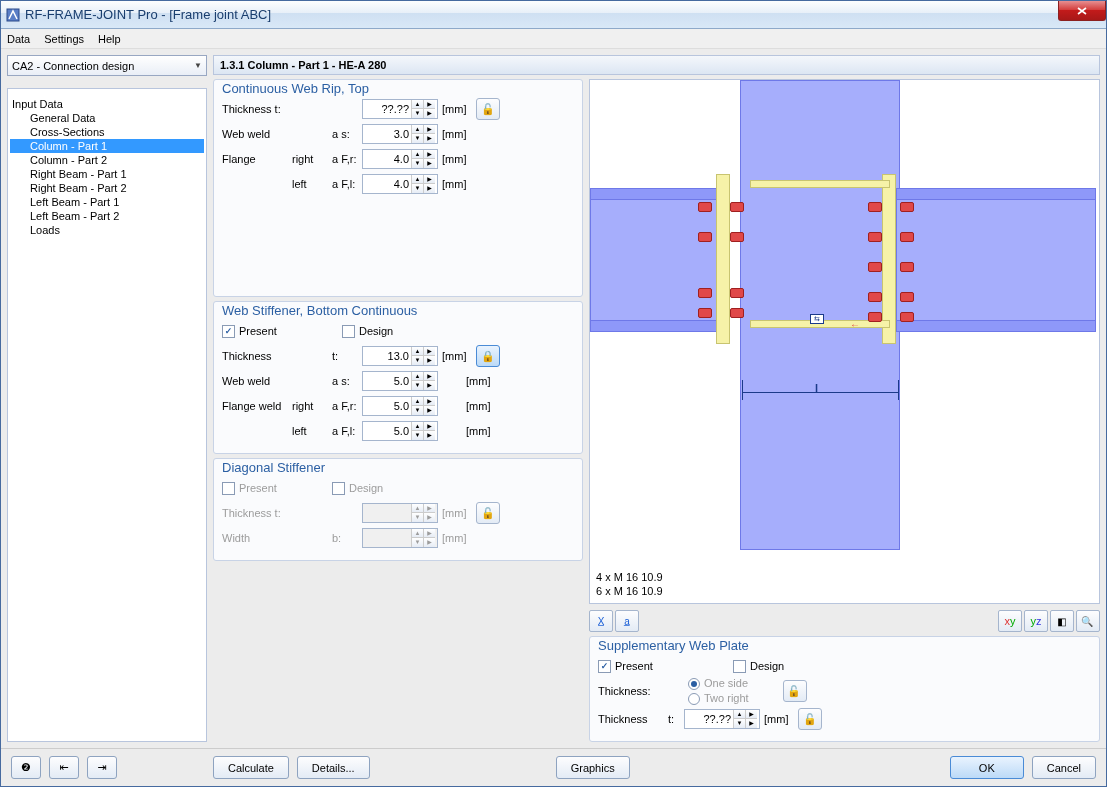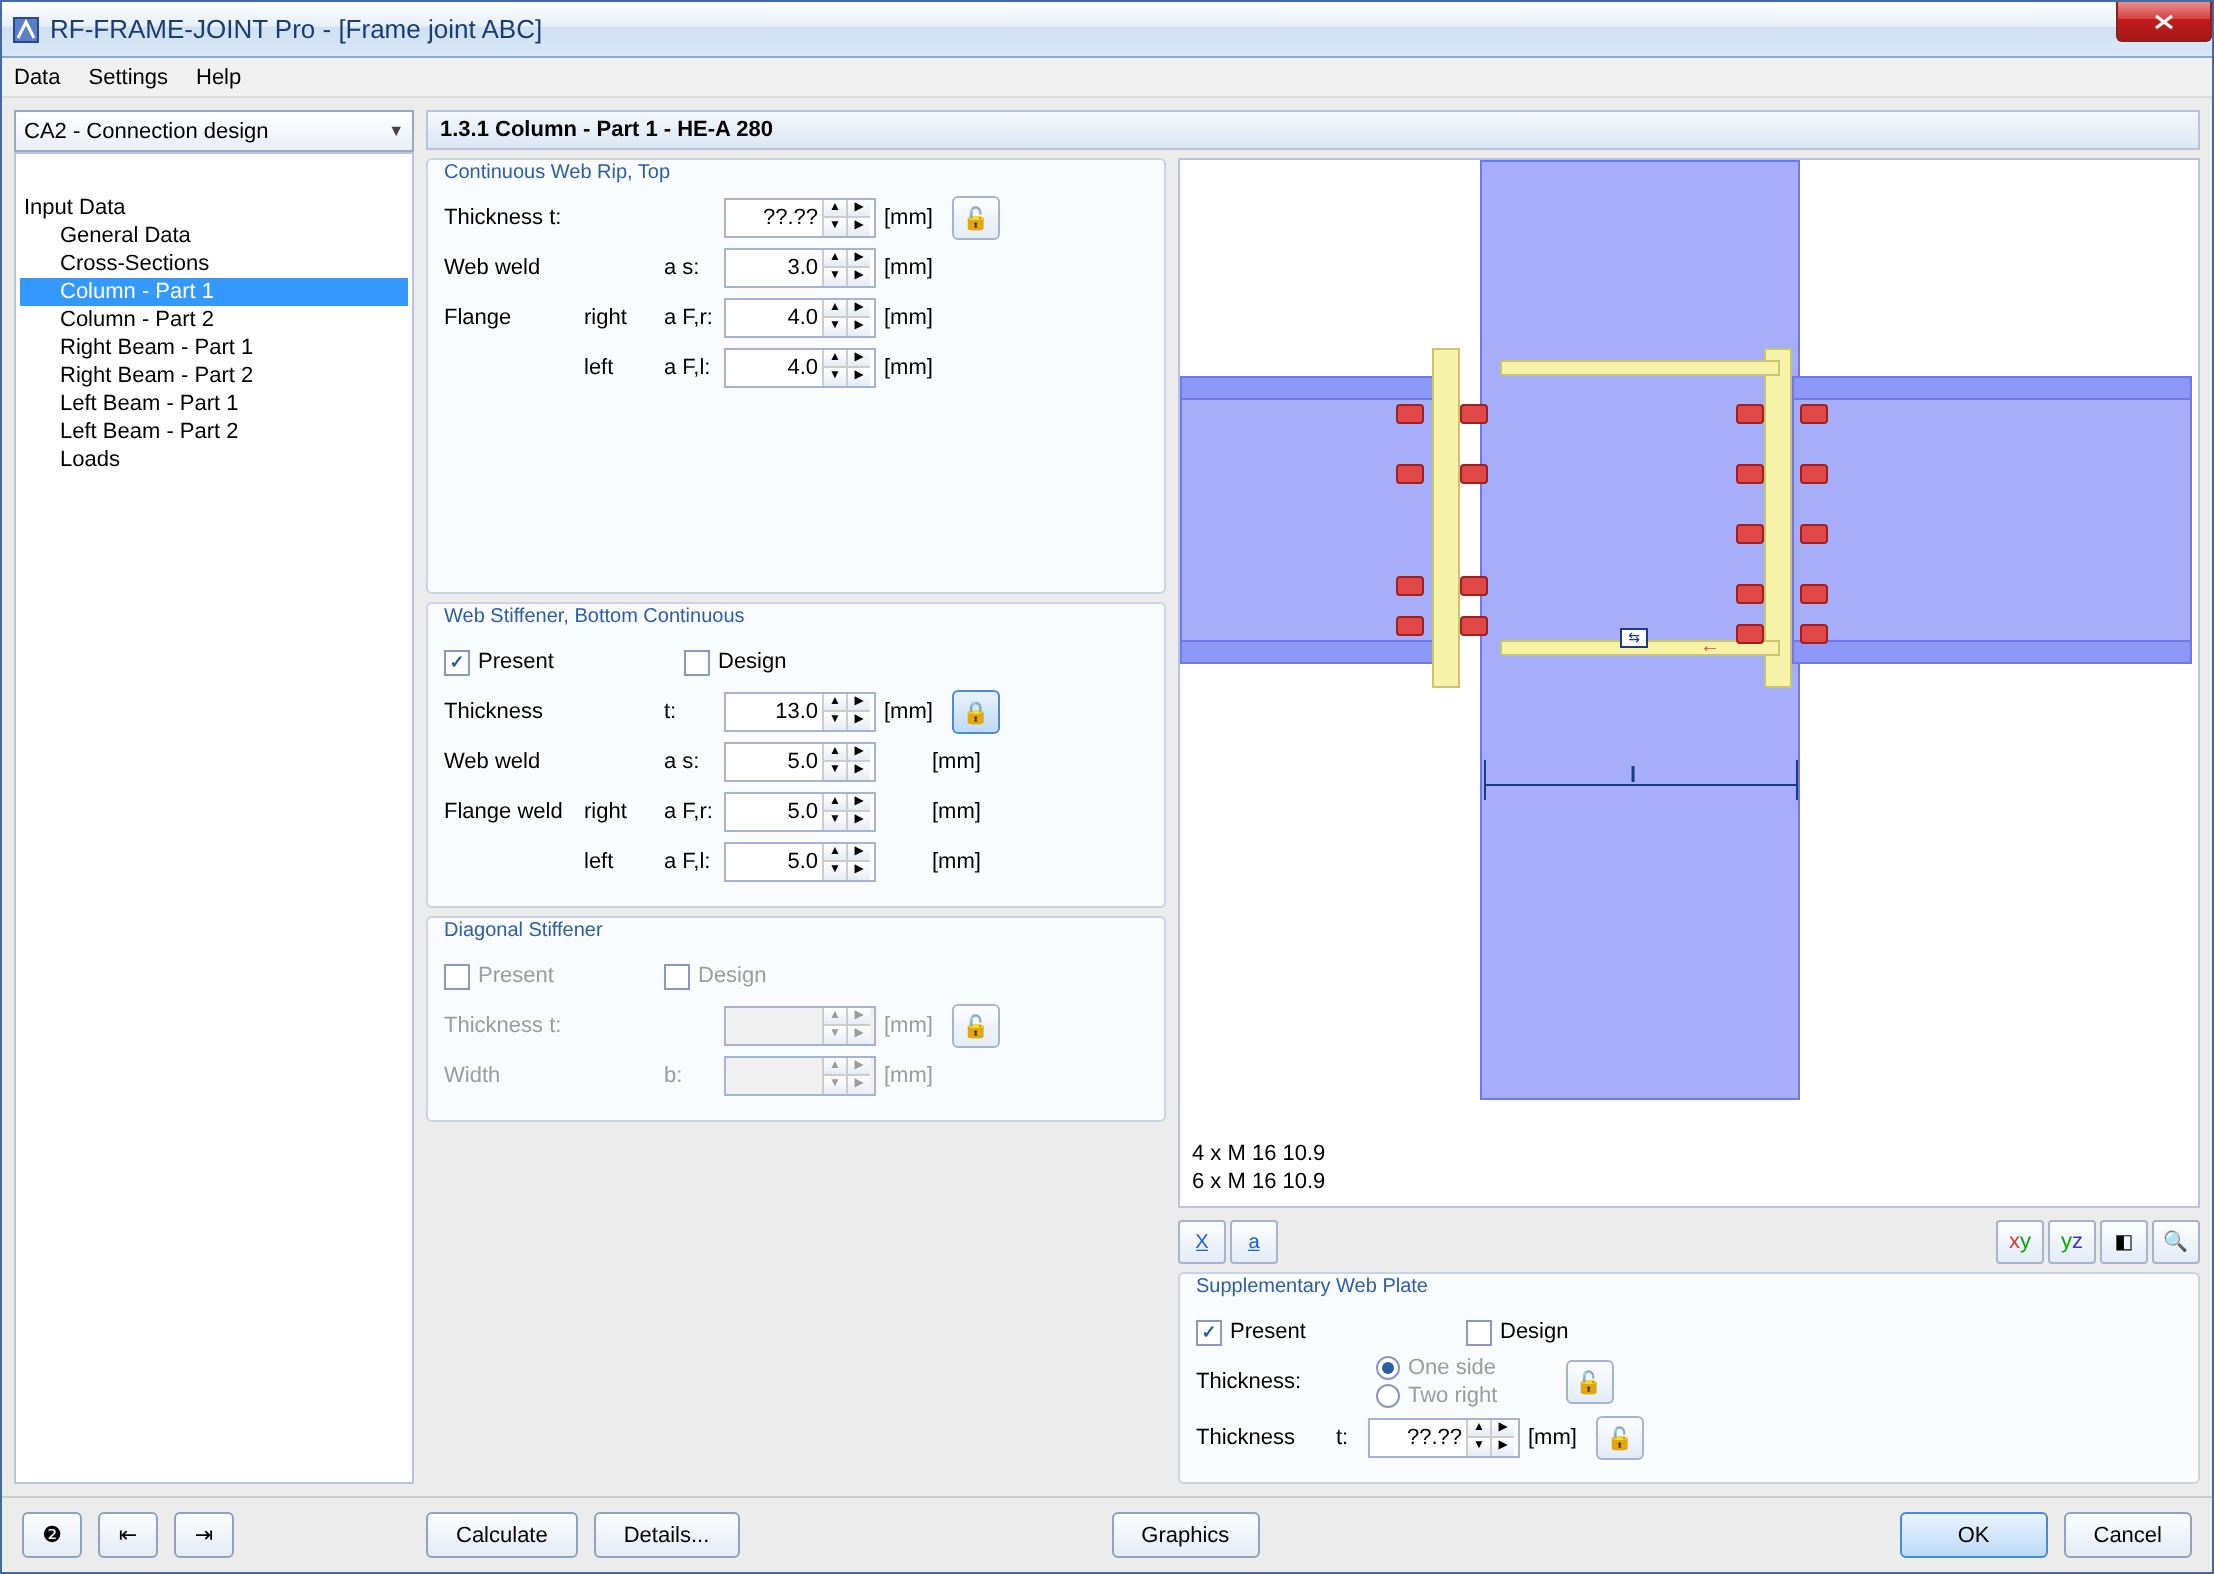--- a/index.html
+++ b/index.html
@@ -8,31 +8,31 @@
 .titlebar { height: 28px; background: linear-gradient(to bottom, #fdfefe 0%, #e7eff8 45%, #cfe0f2 46%, #d9e8f7 100%); display: flex; align-items: center; padding: 0 4px; position: relative; border-bottom: 1px solid #8ea9c9; }
 .titlebar-icon { width: 16px; height: 16px; margin-right: 4px; display:inline-flex; align-items:center; justify-content:center;}
 .titlebar-text { color: #1a3e6e; font-size: 13px; }
 .titlebar-close { position: absolute; right: 0; top: 0; width: 48px; height: 20px; background: linear-gradient(to bottom, #e78f91 0%, #d4403f 45%, #c41b1b 46%, #a81818 100%); border: 1px solid #8b2020; border-top: none; border-radius: 0 0 3px 3px; color: #fff; display: flex; align-items: center; justify-content: center; font-size: 10px; font-weight: bold; }
 .menubar { height: 20px; background: #f0f0f0; display: flex; align-items: center; padding: 0 6px; border-bottom: 1px solid #ddd; gap: 14px; }
 .menubar span { color: #000; }
 .content { flex: 1; display: flex; padding: 6px; gap: 6px; background: #ececec; }
 .sidebar { width: 200px; display: flex; flex-direction: column; }
 .combo { height: 21px; border: 1px solid #98a7c2; background: linear-gradient(to bottom,#fff,#e9eef6); display:flex; align-items:center; padding: 0 4px; justify-content: space-between; }
 .combo .chev { font-size: 8px; color:#444;}
-.tree { flex:1; background:#fff; border:1px solid #b8c5dd; margin-top:0; padding:20px 2px; }
+.tree { flex:1; background:#fff; border:1px solid #b8c5dd; margin-top:12px; padding:8px 2px; }
 .tree-root { padding:1px 2px; }
 .tree-item { padding:1px 2px 1px 20px; white-space:nowrap; cursor:default; }
 .tree-item.selected { background:#3399ff; color:#fff; }
 .main { flex:1; display:flex; flex-direction:column; }
 .section-title { background: linear-gradient(to bottom,#f4f7fb,#dce6f3); border:1px solid #b8c5dd; padding:3px 6px; font-weight:bold; color:#000;}
 .main-body { flex:1; display:flex; gap:6px; margin-top:4px;}
 .left-col { width:370px; display:flex; flex-direction:column; gap:4px;}
 .right-col { flex:1; display:flex; flex-direction:column; gap:4px;}
 .group { border:1px solid #c8d3e6; background:#fafbfd; border-radius:3px; position:relative; padding: 18px 8px 8px 8px;}
-.group-title { position:absolute; top:1px; left:6px; color:#2b5fa3; font-size:10px; background:transparent; padding: 0 2px;}
+.group-title { position:absolute; top:1px; left:6px; color:#2b5fa3; font-size:13px; background:transparent; padding: 0 2px;}
 .row { display:flex; align-items:center; height:22px; margin-bottom:3px; }
 .label { width:70px; }
 .sublabel { width:40px; text-align:left;}
 .symbol { width:30px; text-align:left;}
 .numinput { width:76px; height:20px; border:1px solid #a5b5cd; background:#fff; display:flex; align-items:center;}
 .numinput input { border:none; width:48px; text-align:right; padding:0 2px; font-size:11px; outline:none; background:transparent;}
 .spinners { display:flex; flex-direction:column; width:12px; border-left:1px solid #ccc;}
 .spinners div { height:9px; font-size:6px; text-align:center; line-height:8px; background:linear-gradient(to bottom,#fff,#e6ecf5); border-bottom:1px solid #ccc; cursor:pointer;}
 .spinners div:last-child{border-bottom:none;}
 .unit { width:34px; padding-left:4px;}

